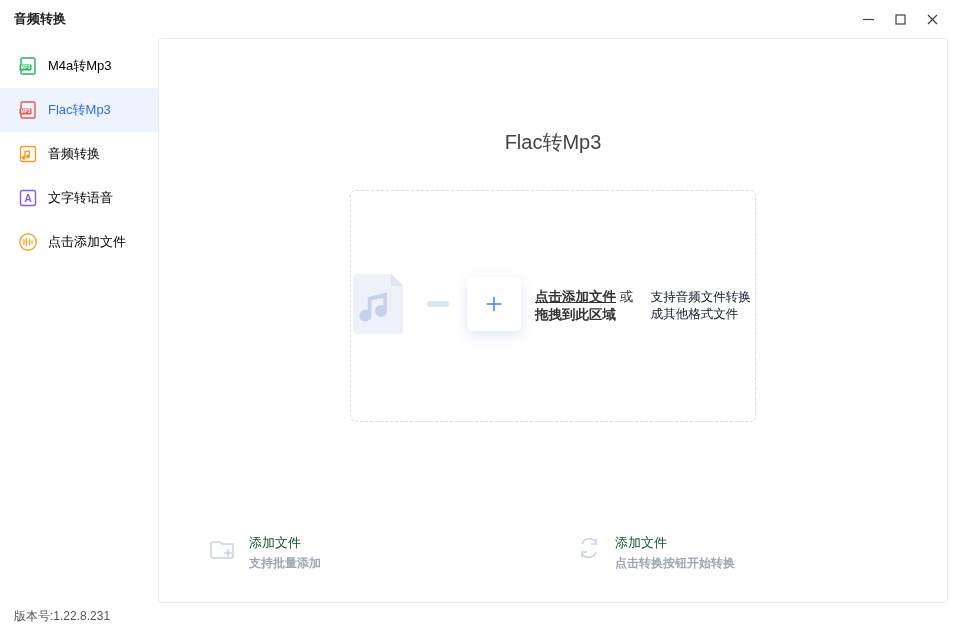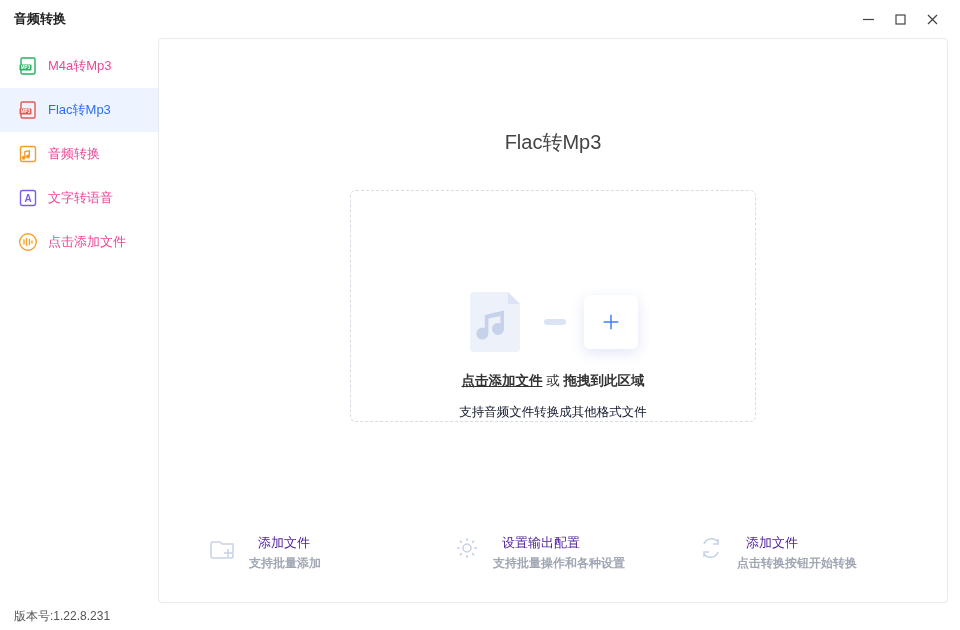--- a/index.html
+++ b/index.html
@@ -47,21 +47,21 @@
   padding: 6px 0;
 }
 .side-item {
   display: flex;
   align-items: center;
   gap: 10px;
   height: 44px;
   padding: 0 18px;
   cursor: pointer;
   font-size: 13px;
-  color: #ec4899;
+  color: #000000;
 }
 .side-item.active {
   background: #eef4ff;
   color: #2d6ef0;
 }
 .side-icon {
   width: 20px;
   height: 20px;
   display: flex;
   align-items: center;
@@ -83,23 +83,23 @@
   margin-top: 90px;
   font-weight: 400;
 }
 .dropzone {
   width: 406px;
   height: 232px;
   margin: 34px auto 0;
   border: 1px dashed #d7dbe3;
   border-radius: 6px;
   display: flex;
-  flex-direction: column;
-  align-items: center;
-  justify-content: flex-end;
+  flex-direction: row;
+  align-items: center;
+  justify-content: space-between;
   gap: 14px;
   cursor: pointer;
 }
 .dz-illustration {
   display: flex;
   align-items: center;
   gap: 18px;
   margin-bottom: 4px;
 }
 .dz-file {
@@ -148,21 +148,21 @@
 }
 .step-icon {
   width: 28px;
   height: 28px;
   display: flex;
   align-items: center;
   justify-content: center;
   color: #c8d1e6;
 }
 .step-icon svg { width: 26px; height: 26px; }
-.step-title { font-size: 13px; color: #4c1d95; margin-bottom: 3px; margin-left: 9px; }
+.step-title { font-size: 13px; color: #14532d; margin-bottom: 3px; }
 .step-sub { font-size: 12px; color: #a0a6b4; font-weight: bold; }
 
 .footer {
   height: 27px;
   padding: 0 14px;
   font-size: 12px;
   color: #555;
   display: flex;
   align-items: center;
 }
@@ -282,32 +282,20 @@
             </svg>
         </div>
         <div>
           <div class="step-title">添加文件</div>
           <div class="step-sub">支持批量添加</div>
         </div>
       </div>
       <div class="step">
         <div class="step-icon">
           <svg viewBox="0 0 26 26">
-              <circle cx="13" cy="13" r="4" fill="none" stroke="currentColor" stroke-width="1.5"></circle>
-              <path d="M13 3 v3 M13 20 v3 M3 13 h3 M20 13 h3 M5.8 5.8 l2.1 2.1 M18.1 18.1 l2.1 2.1 M20.2 5.8 l-2.1 2.1 M7.9 18.1 l-2.1 2.1" stroke="currentColor" stroke-width="1.5"></path>
-            </svg>
-        </div>
-        <div>
-          <div class="step-title">设置输出配置</div>
-          <div class="step-sub">支持批量操作和各种设置</div>
-        </div>
-      </div>
-      <div class="step">
-        <div class="step-icon">
-          <svg viewBox="0 0 26 26">
               <path d="M6 9 a8 8 0 0 1 14 -2 M20 17 a8 8 0 0 1 -14 2" fill="none" stroke="currentColor" stroke-width="1.5"></path>
               <path d="M20 4 v5 h-5 M6 22 v-5 h5" fill="none" stroke="currentColor" stroke-width="1.5"></path>
             </svg>
         </div>
         <div>
           <div class="step-title">添加文件</div>
           <div class="step-sub">点击转换按钮开始转换</div>
         </div>
       </div>
     </div>

